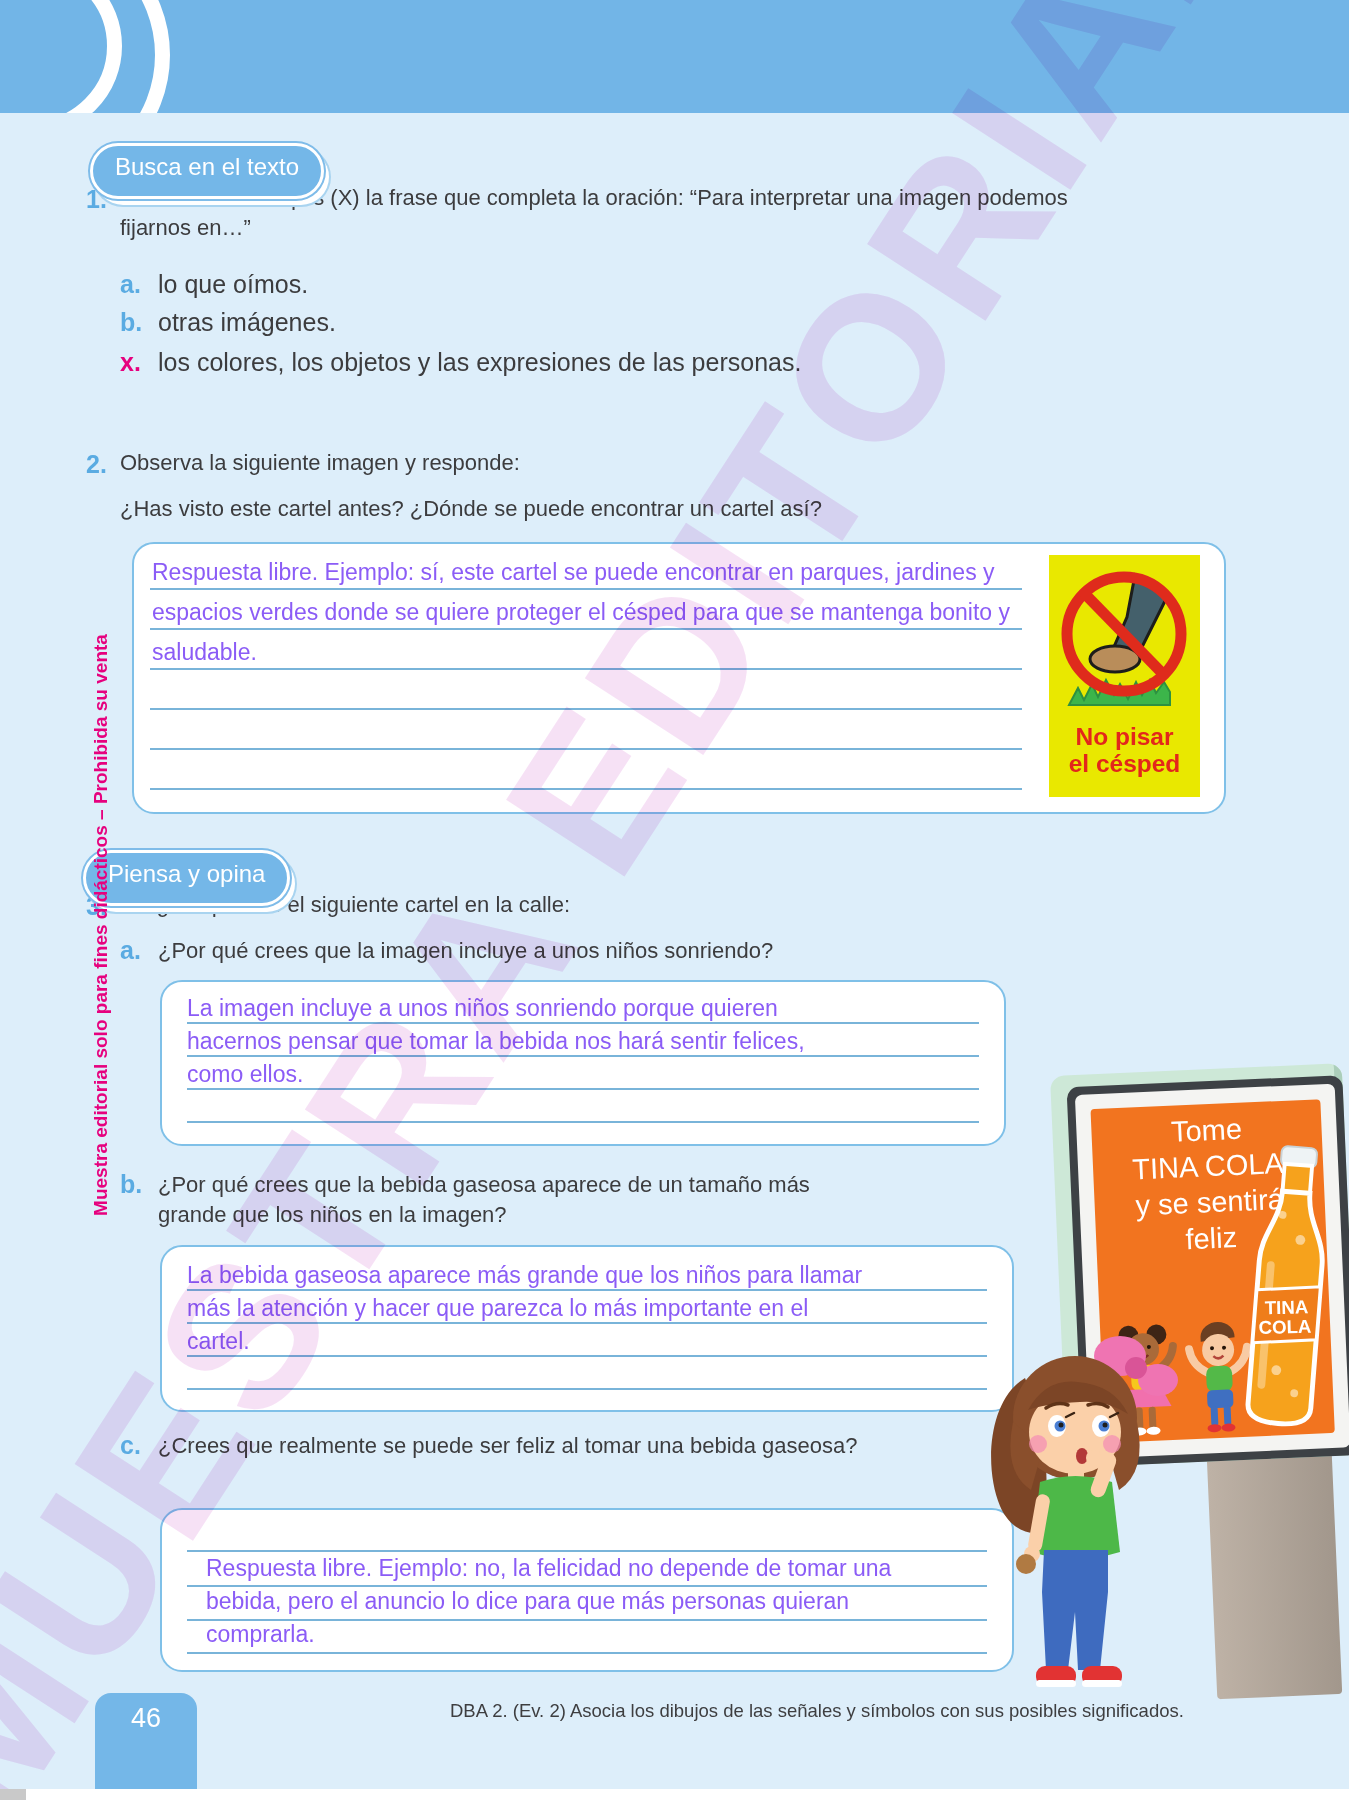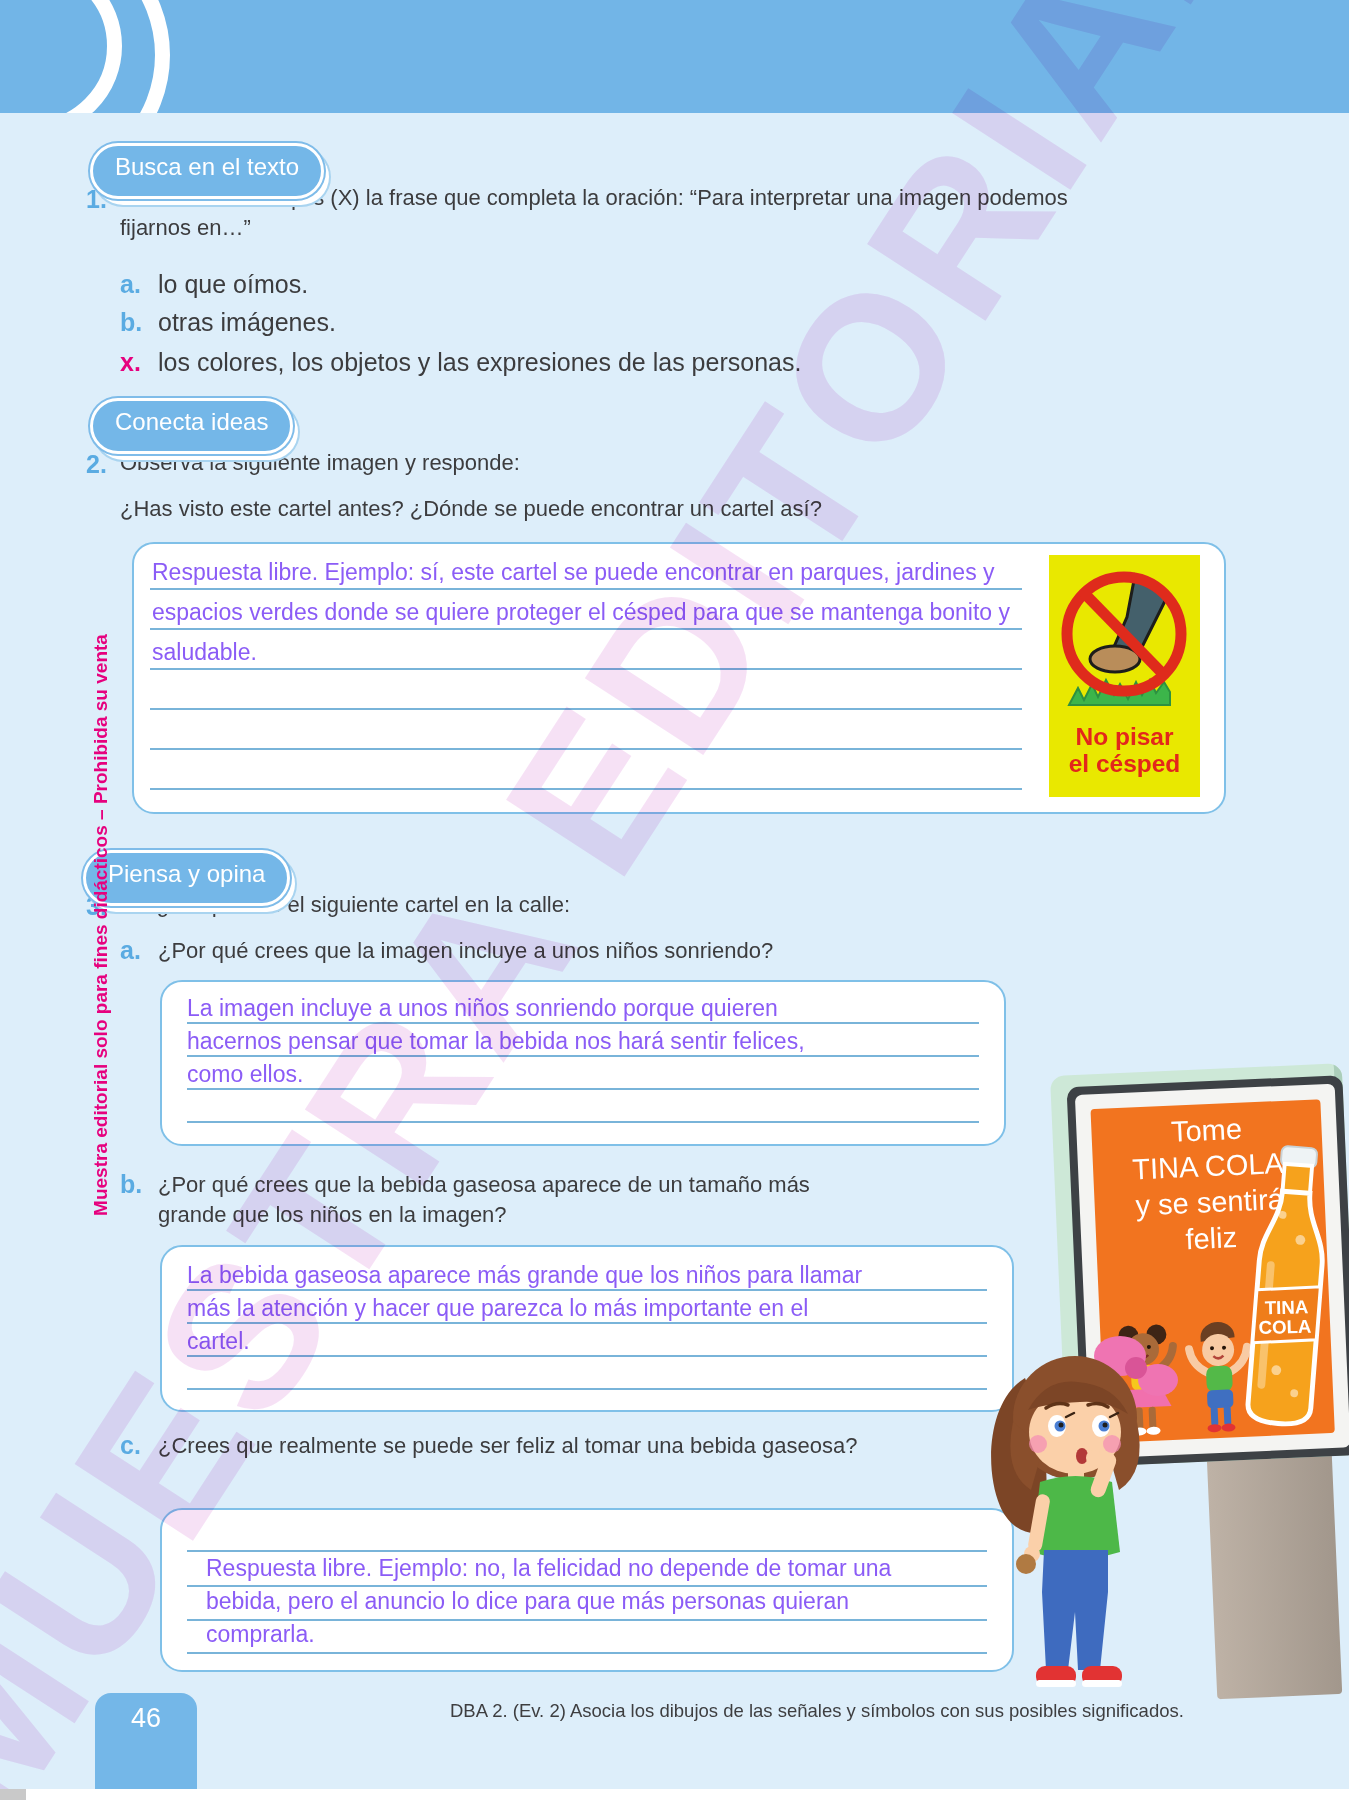--- a/index.html
+++ b/index.html
@@ -81,21 +81,20 @@
   </div>
   <div class="qrow" style="left:120px;top:308px;">
     <div class="opt-letter">b.</div>
     <div class="opt-text">otras imágenes.</div>
   </div>
   <div class="qrow" style="left:120px;top:348px;">
     <div class="opt-letter marked">x.</div>
     <div class="opt-text">los colores, los objetos y las expresiones de las personas.</div>
   </div>
 
-  <div class="badge" style="left:90px;top:398px;">Conecta ideas</div>
   <div class="qrow" style="left:86px;top:448px;">
     <div class="qnum">2.</div>
     <div class="qtxt">Observa la siguiente imagen y responde:</div>
   </div>
   <div class="qrow" style="left:120px;top:494px;">
     <div class="qtxt">¿Has visto este cartel antes? ¿Dónde se puede encontrar un cartel así?</div>
   </div>
 
   <div class="box" style="left:132px;top:542px;width:1090px;height:268px;">
     <div class="rline" style="left:16px;top:44px;width:872px;"></div>

